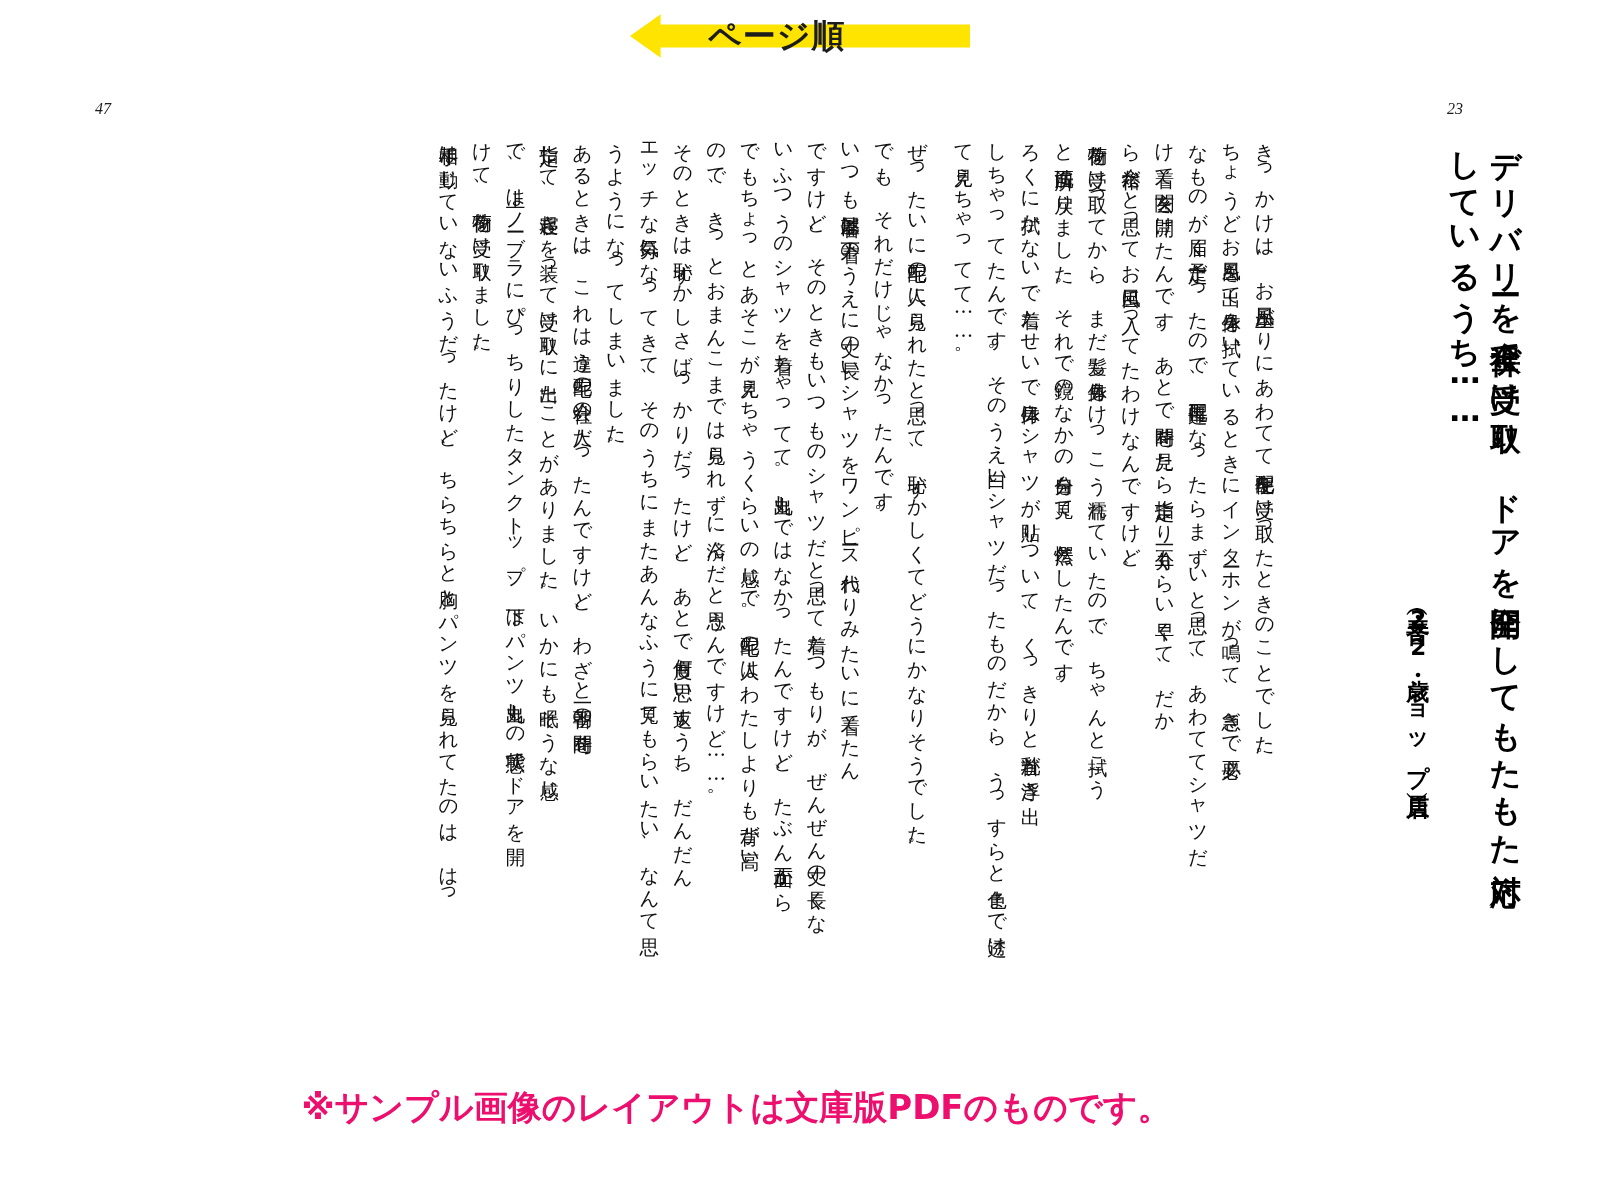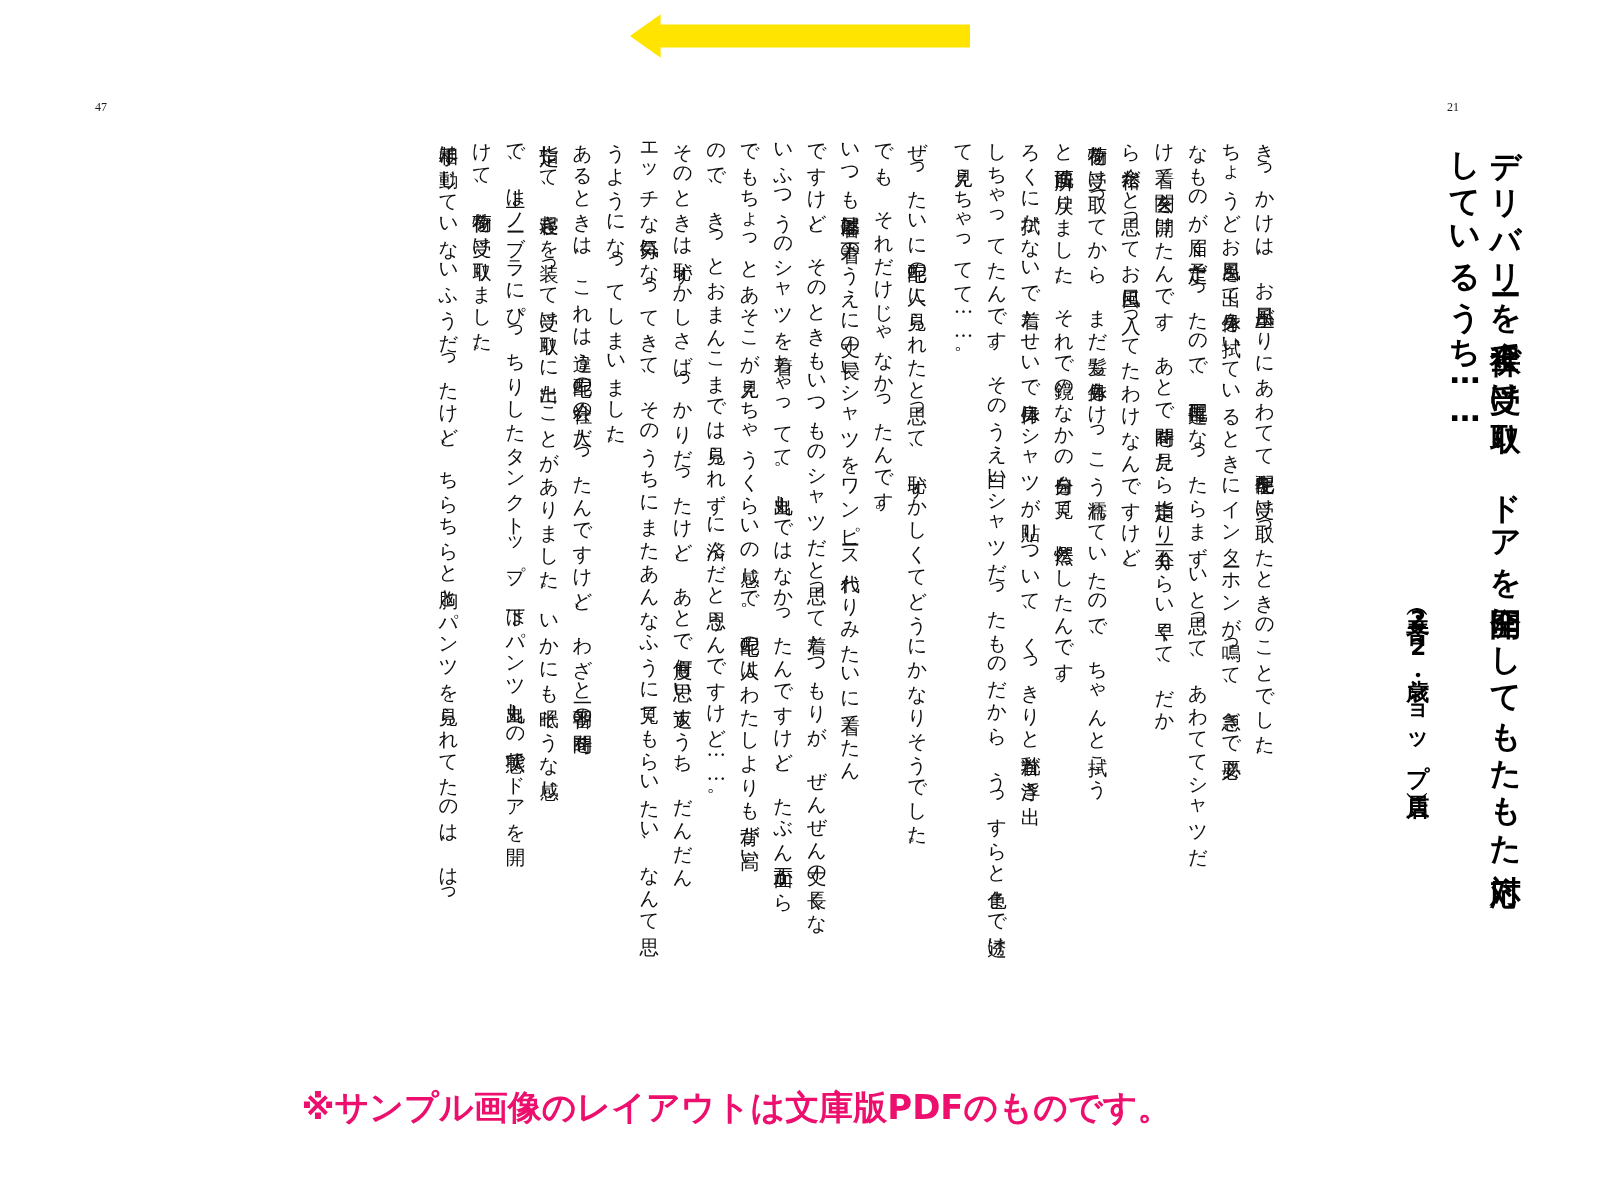--- a/index.html
+++ b/index.html
@@ -44,22 +44,23 @@
     font-size: 33px;
     letter-spacing: 1px;
     color: #1c1c1c;
     white-space: nowrap;
   }
 
   
   .folio {
     position: absolute;
     font-family: "Liberation Serif", "DejaVu Serif", serif;
-    font-size: 12px;
+    font-size: 16px;
     color: #1b1b1b;
+    font-style: italic;
   }
   #folio-left  { left: 95px;  top: 100px; }
   #folio-right { left: 1447px; top: 100px; }
 
   
   #spread {
     position: absolute;
     left: 70px;
     top: 130px;
     width: 1470px;
@@ -130,24 +131,25 @@
     letter-spacing: 0px;
     color: #ec0f6e;
     white-space: nowrap;
   }
 </style>
 </head>
 <body>
 
 <div id="page-order-banner">
   <div class="arrow-shape"></div>
+  <div class="arrow-label">ページ順</div>
 </div>
 
 <div class="folio" id="folio-left">47</div>
-<div class="folio" id="folio-right">21</div>
+<div class="folio" id="folio-right">23</div>
 
 <div id="spread">
 
   <div class="title-col">
     <div>デリバリーを全裸で受け取り、ドアを全開にしてもたもた対応</div>
     <div>しているうち……</div>
   </div>
 
   <div class="byline-col">
     <span>（琴音・22歳・ショップ店員）</span>

